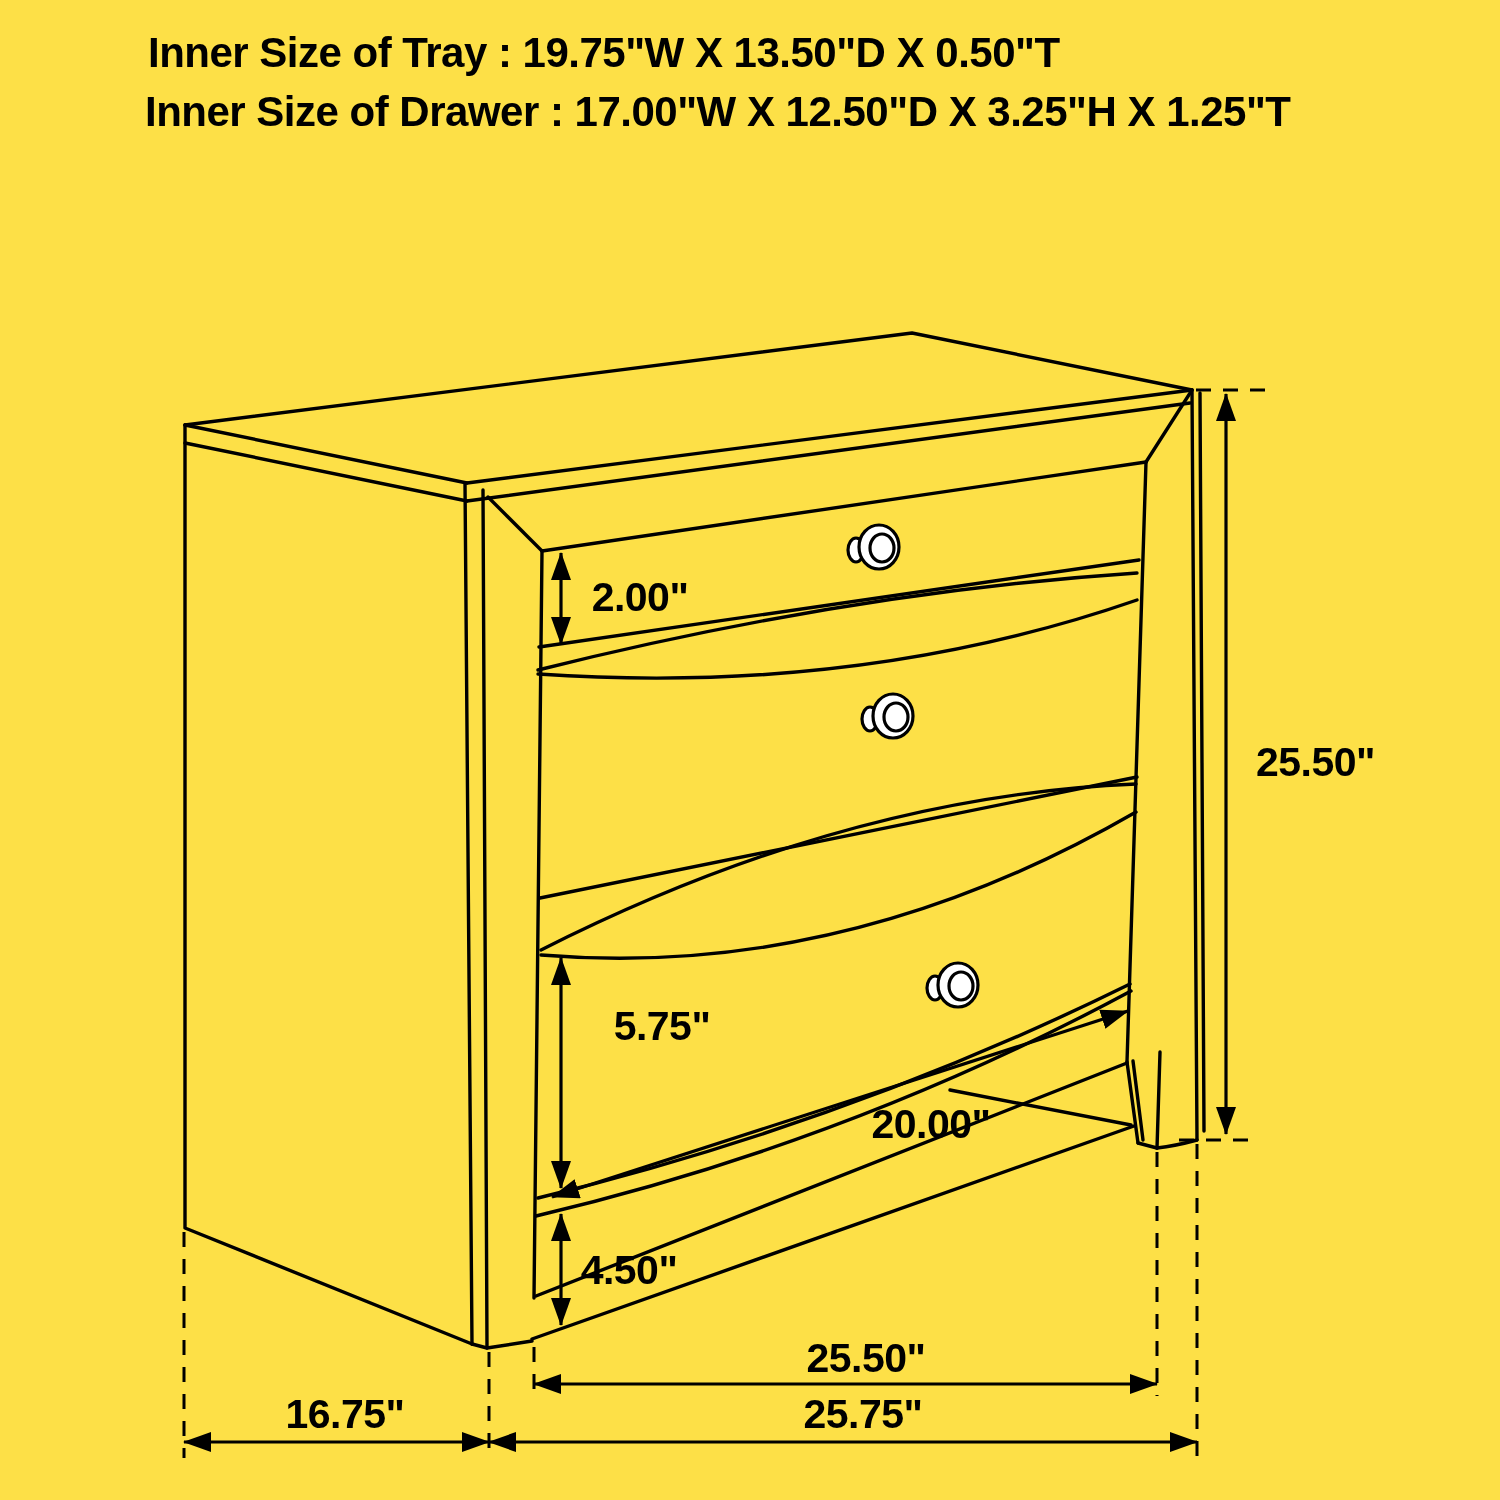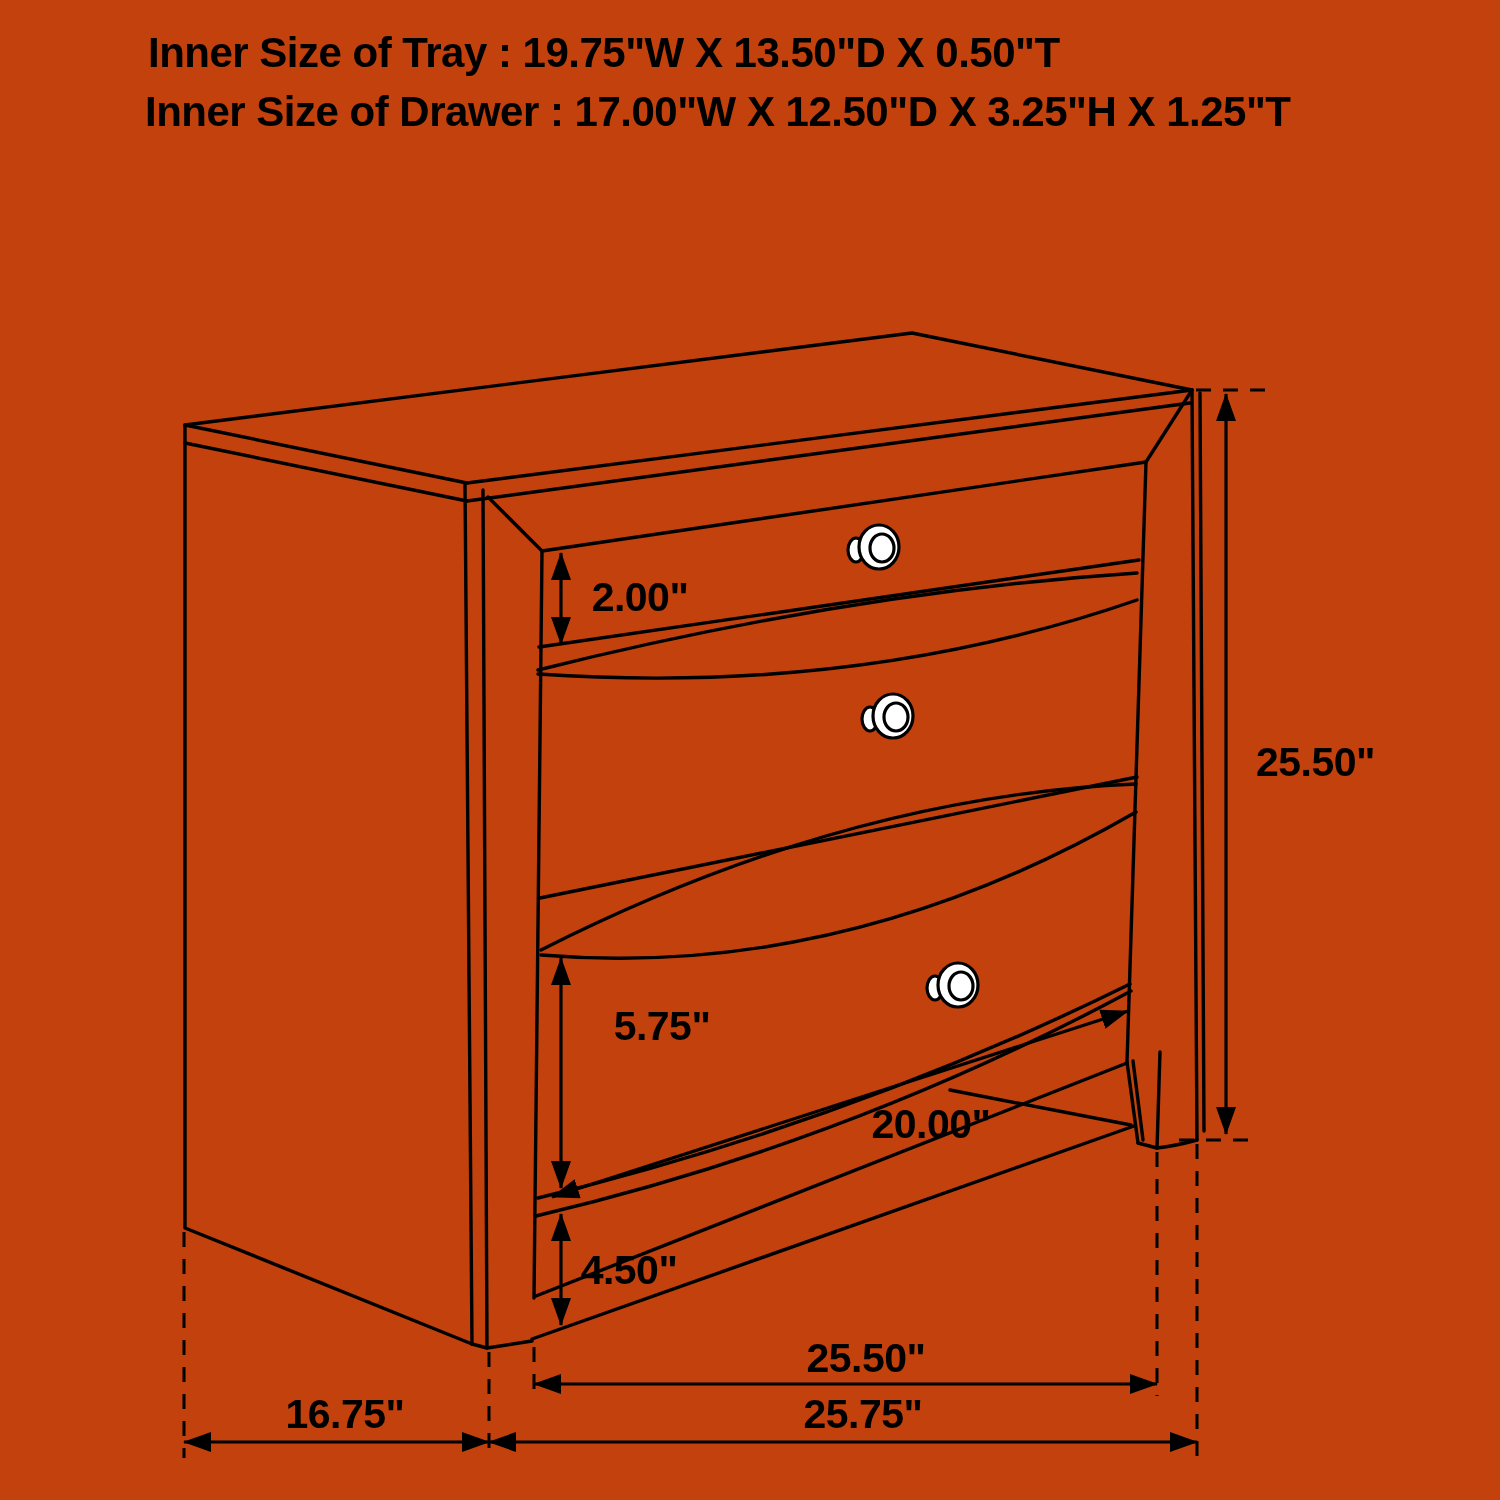--- a/index.html
+++ b/index.html
@@ -4,21 +4,21 @@
 <style>
   html, body {
     margin: 0;
     padding: 0;
     background: #ffffff;
   }
   .stage {
     position: relative;
     width: 1500px;
     height: 1500px;
-    background: #c2410c;
+    background: #fde047;
     overflow: hidden;
   }
   svg { display: block; }
   .outline {
     fill: none;
     stroke: currentColor;
     stroke-width: 3.4;
     stroke-linecap: round;
     stroke-linejoin: round;
   }

